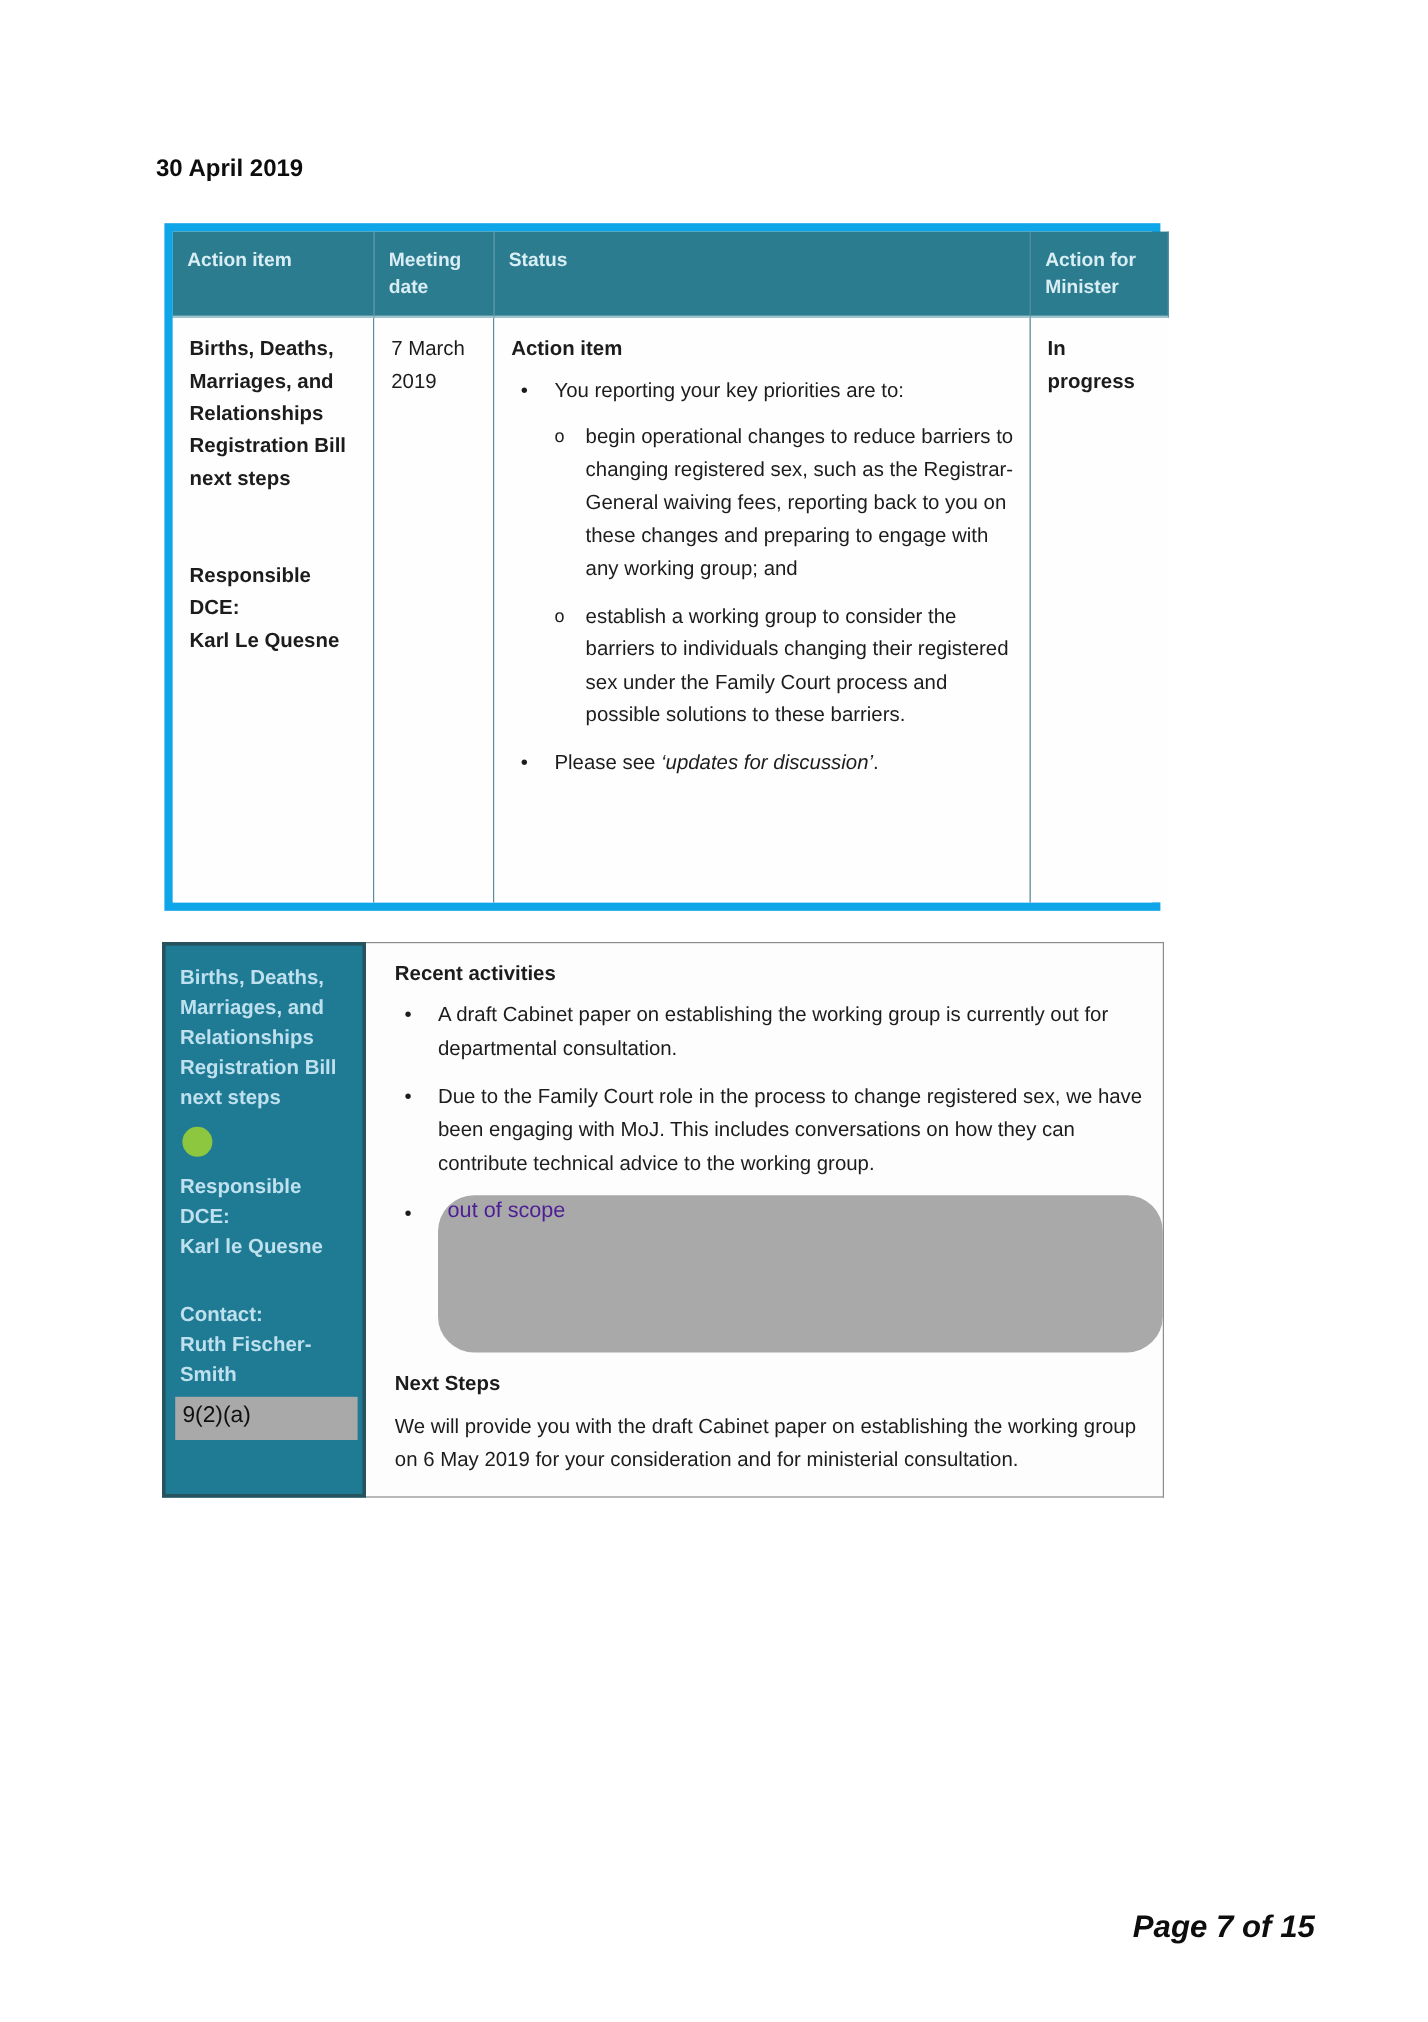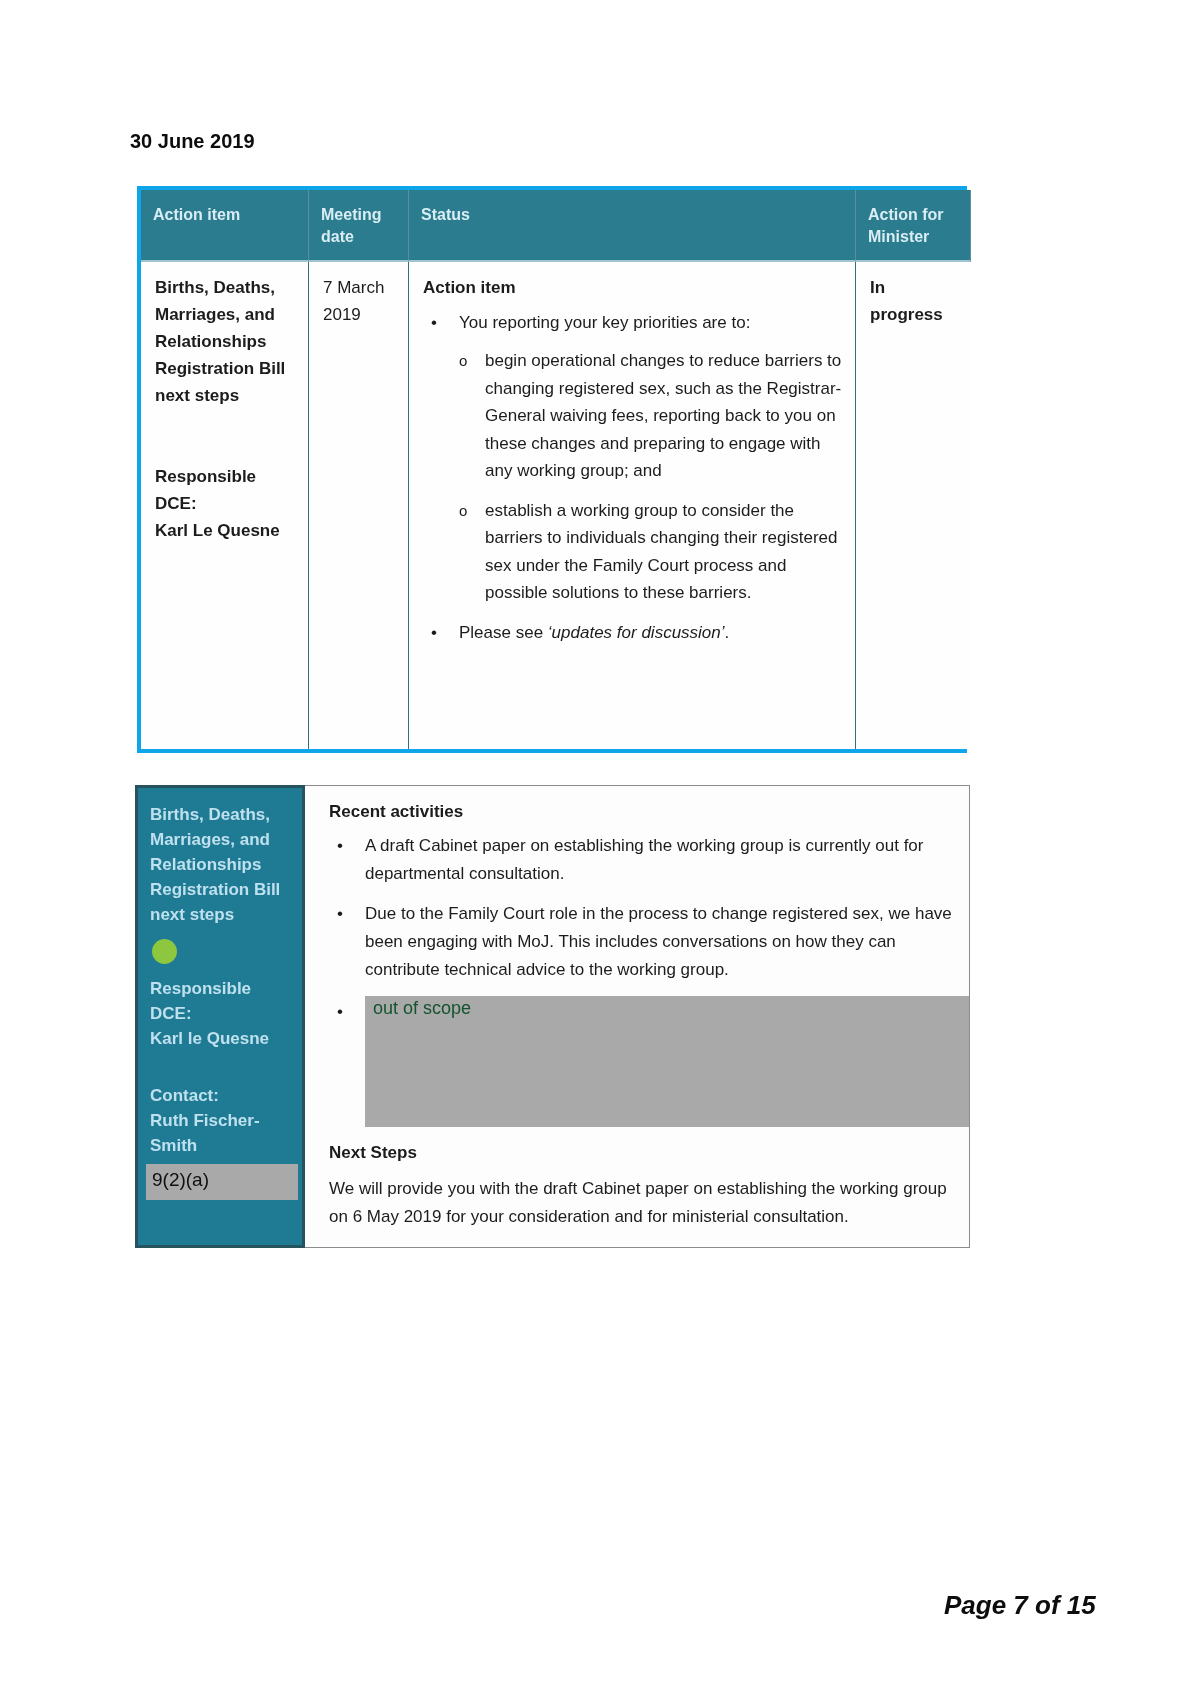--- a/index.html
+++ b/index.html
@@ -10,21 +10,21 @@
   }
   .date-header {
     position:absolute; left:130px; top:130px;
     font-size:20px; font-weight:bold; color:#0d0d0d;
   }
 
   
   .t1 {
     position:absolute; left:137px; top:186px; width:830px;
     display:grid; grid-template-columns:168px 100px 447px 115px;
-    border:4px solid #0ea5e9;
+    border:7px solid #0ea5e9;
   }
   .t1-hcell {
     background:#2b7c8e; color:#d9edf4; font-weight:bold; font-size:16px;
     padding:14px 12px 12px 12px; line-height:22px;
     border-right:1px solid #57919f; border-bottom:2px solid #9fc4cd;
     min-height:64px;
   }
   .t1-hcell:last-child { border-right:none; }
   .t1-cell {
     background:#fefefe; font-size:17px; line-height:27px;
@@ -66,34 +66,34 @@
   }
   .t2-content {
     flex:1; background:#fdfdfd; border:1px solid #8c8c8c; border-left:none;
     padding:16px 16px 16px 24px; font-size:17px;
   }
   .t2-content .bullet-row { margin:10px 0 12px 0; }
   .redaction-row { display:flex; margin:4px 0 0 0; }
   .redaction-row .marker { width:36px; flex:0 0 36px; padding-left:8px; padding-top:6px; }
   .main-redaction {
     flex:1; background:#a9a9a9; height:131px; margin-right:-16px;
-    color:#14532d; font-size:18px; padding:2px 8px;
+    color:#4c1d95; font-size:18px; padding:2px 8px;border-radius:30px;
   }
   .next-steps-head { font-weight:bold; font-size:17px; margin-top:16px; }
   .next-steps-text { margin-top:12px; line-height:28px; padding-right:2px; }
 
   .page-footer {
     position:absolute; left:944px; top:1590px;
     font-size:26px; font-weight:bold; font-style:italic; color:#0d0d0d;
   }
 </style>
 </head>
 <body>
 
-<div class="date-header">30 June 2019</div>
+<div class="date-header">30 April 2019</div>
 
 <div class="t1">
   <div class="t1-hcell">Action item</div>
   <div class="t1-hcell">Meeting date</div>
   <div class="t1-hcell">Status</div>
   <div class="t1-hcell">Action for Minister</div>
 
   <div class="t1-cell">
     <div class="cell-title">Births, Deaths, Marriages, and Relationships Registration Bill next steps</div>
     <div class="cell-sub">Responsible DCE:</div>

